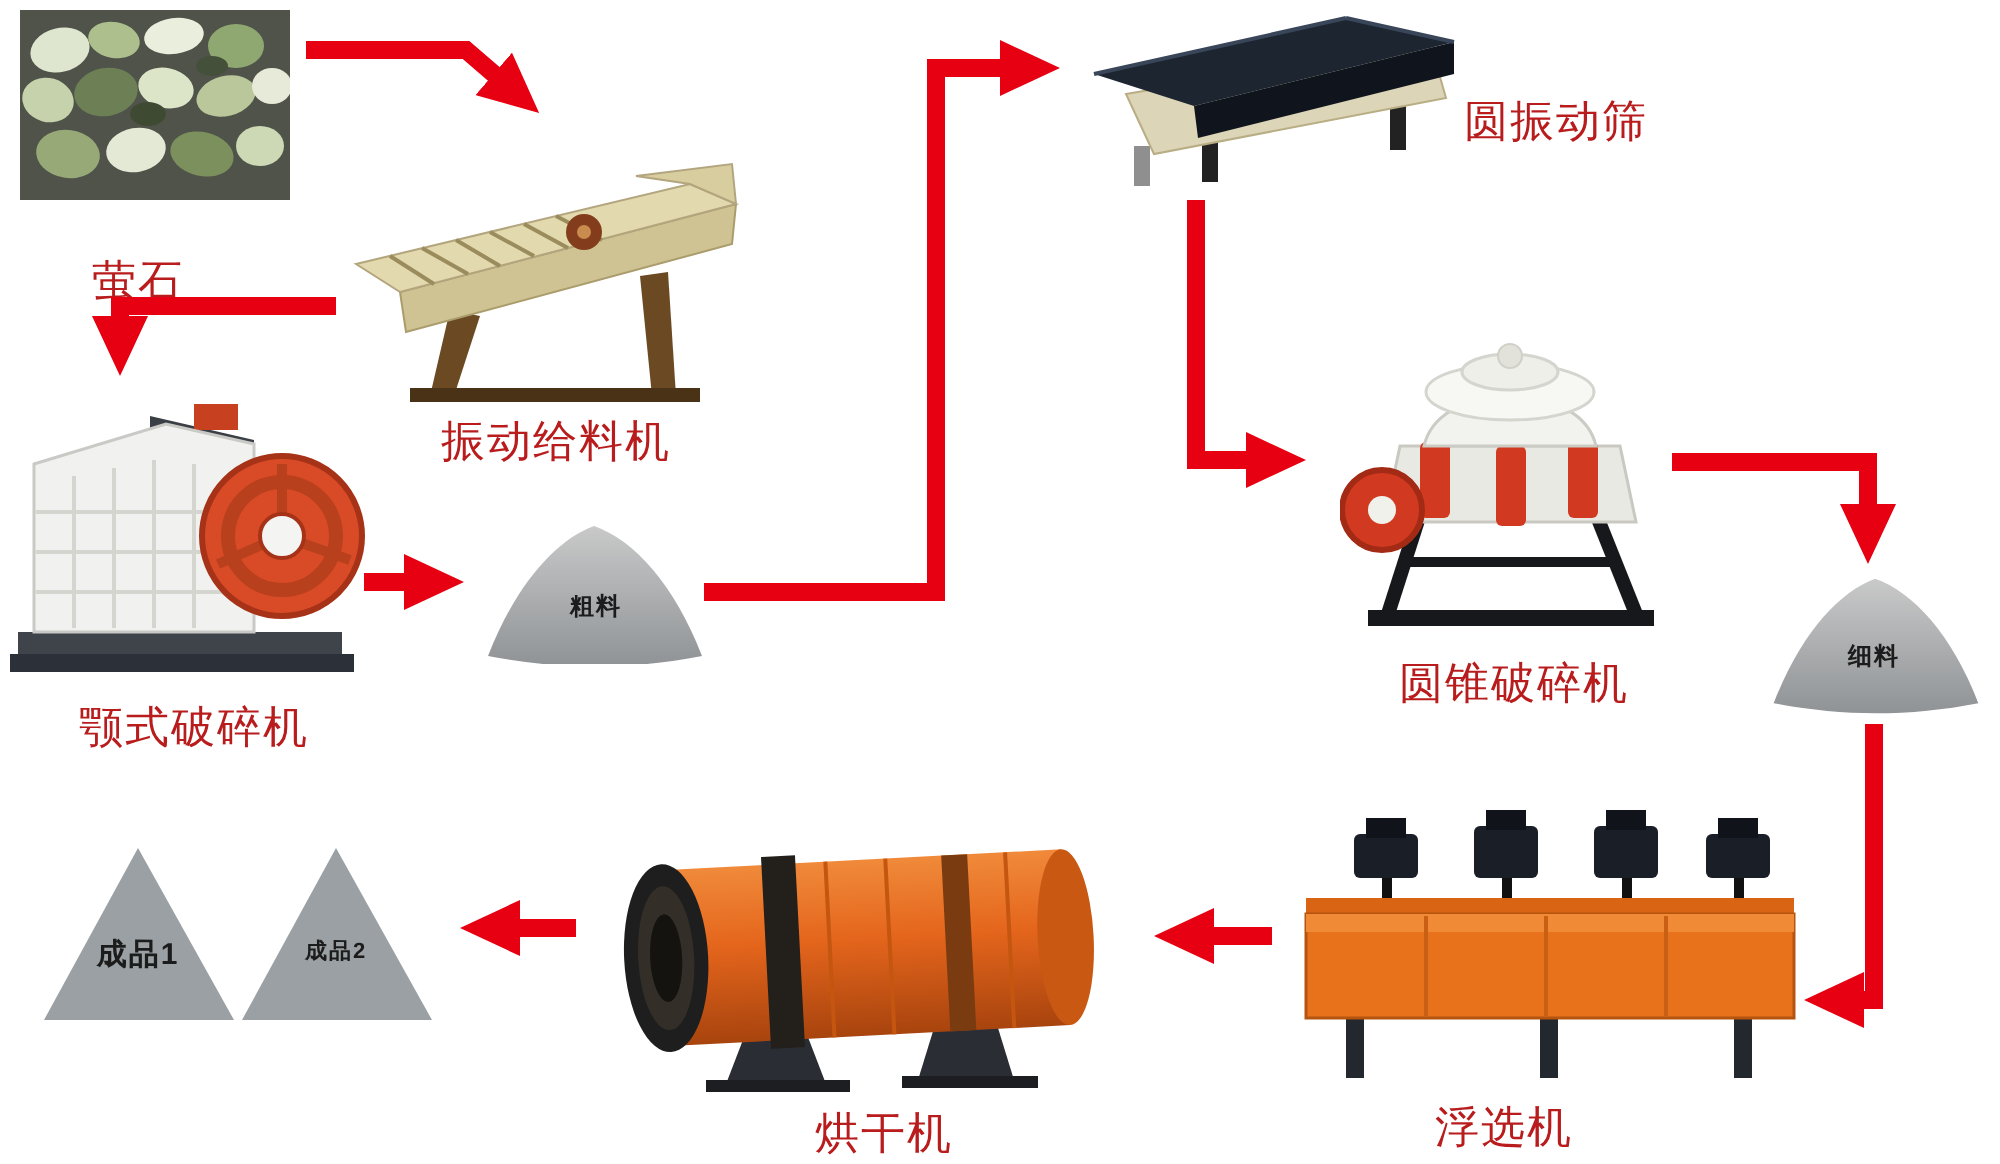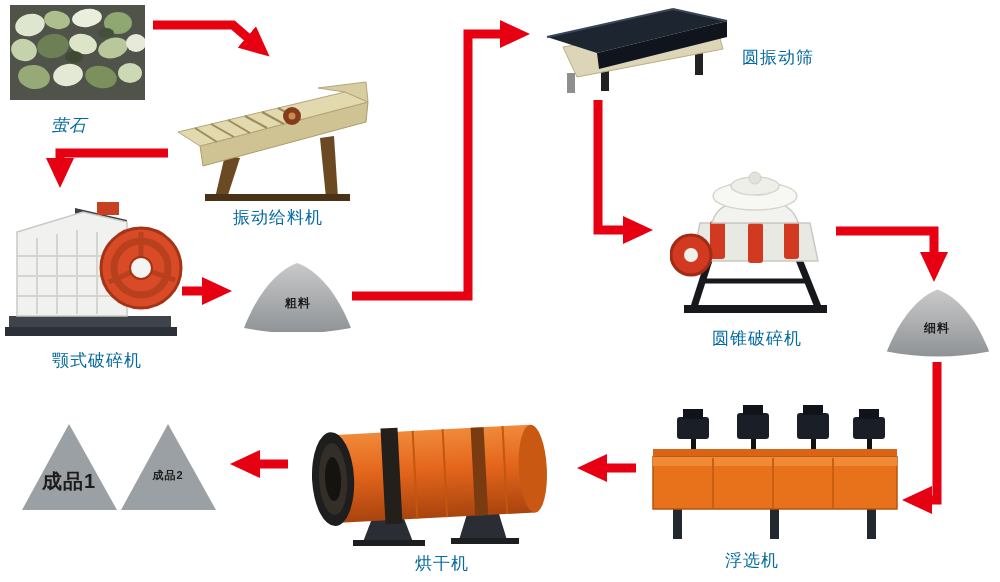--- a/index.html
+++ b/index.html
@@ -3,21 +3,21 @@
 <meta charset="utf-8">
 <style>
   html,body{margin:0;padding:0;background:#fff;}
   #canvas{
     position:relative;width:1000px;height:582px;background:#ffffff;
     font-family:"Liberation Sans","DejaVu Sans",sans-serif;overflow:hidden;
   }
   .node{position:absolute;}
   .label{
     position:absolute;transform:translateX(-50%);
-    font-size:17px;color:#0369a1;white-space:nowrap;letter-spacing:1px;
+    font-size:22px;color:#b91c1c;white-space:nowrap;letter-spacing:1px;
   }
   .pile-text{
     position:absolute;transform:translateX(-50%);
     font-size:12px;font-weight:bold;color:#1c1c1c;white-space:nowrap;letter-spacing:1px;
   }
   .arrows{position:absolute;left:0;top:0;z-index:6;pointer-events:none;}
   .arrow{stroke:#e60012;stroke-width:9;fill:none;marker-end:url(#ah);}
   svg{display:block;}
 </style>
 </head>
@@ -38,21 +38,21 @@
       <ellipse cx="103" cy="43" rx="15" ry="10" fill="#b9c79a" transform="rotate(-14 103 43)"></ellipse>
       <ellipse cx="126" cy="38" rx="10" ry="9" fill="#e8ead9"></ellipse>
       <ellipse cx="24" cy="72" rx="16" ry="12" fill="#97a977" transform="rotate(8 24 72)"></ellipse>
       <ellipse cx="58" cy="70" rx="15" ry="11" fill="#e4e9d6" transform="rotate(-10 58 70)"></ellipse>
       <ellipse cx="91" cy="72" rx="16" ry="11" fill="#7c905e" transform="rotate(12 91 72)"></ellipse>
       <ellipse cx="120" cy="68" rx="12" ry="10" fill="#cdd8b4"></ellipse>
       <ellipse cx="64" cy="52" rx="9" ry="6" fill="#3f4a33"></ellipse>
       <ellipse cx="96" cy="28" rx="8" ry="5" fill="#45503a"></ellipse>
     </svg>
   </div>
-  <div class="label" style="left:69px;top:114px;font-style:italic;">萤石</div>
+  <div class="label" style="left:69px;top:126px;">萤石</div>
 
   <div class="node" style="left:170px;top:80px;">
     <svg width="205" height="125" viewBox="0 0 205 125">
       <polygon points="55,75 45,118 57,118 70,78" fill="#6b4a23"></polygon>
       <polygon points="150,58 156,118 168,118 164,56" fill="#6b4a23"></polygon>
       <rect x="35" y="114" width="145" height="7" fill="#4a3217"></rect>
       <polygon points="30,66 198,22 196,42 33,86" fill="#cfc393" stroke="#ab9c6c" stroke-width="1"></polygon>
       <polygon points="8,52 175,12 198,22 30,66" fill="#e3d9ae" stroke="#b3a57e" stroke-width="1"></polygon>
       <line x1="25" y1="48" x2="47" y2="62" stroke="#9a8c5c" stroke-width="2"></line>
       <line x1="41" y1="44" x2="64" y2="57" stroke="#9a8c5c" stroke-width="2"></line>
@@ -199,21 +199,21 @@
       </g>
     </svg>
   </div>
   <div class="label" style="left:442px;top:552px;">烘干机</div>
 
   <div class="node" style="left:22px;top:424px;">
     <svg width="95" height="86" viewBox="0 0 95 86">
       <polygon points="47,0 95,86 0,86" fill="#9aa0a3"></polygon>
     </svg>
   </div>
-  <div class="pile-text" style="left:69px;top:468px;font-size:20px;">成品1</div>
+  <div class="pile-text" style="left:69px;top:468px;font-size:15px;">成品1</div>
 
   <div class="node" style="left:121px;top:424px;">
     <svg width="95" height="86" viewBox="0 0 95 86">
       <polygon points="47,0 95,86 0,86" fill="#9aa0a3"></polygon>
     </svg>
   </div>
   <div class="pile-text" style="left:168px;top:468px;font-size:11px;">成品2</div>
 
   <svg class="arrows" width="1000" height="582" viewBox="0 0 1000 582">
     <defs>

